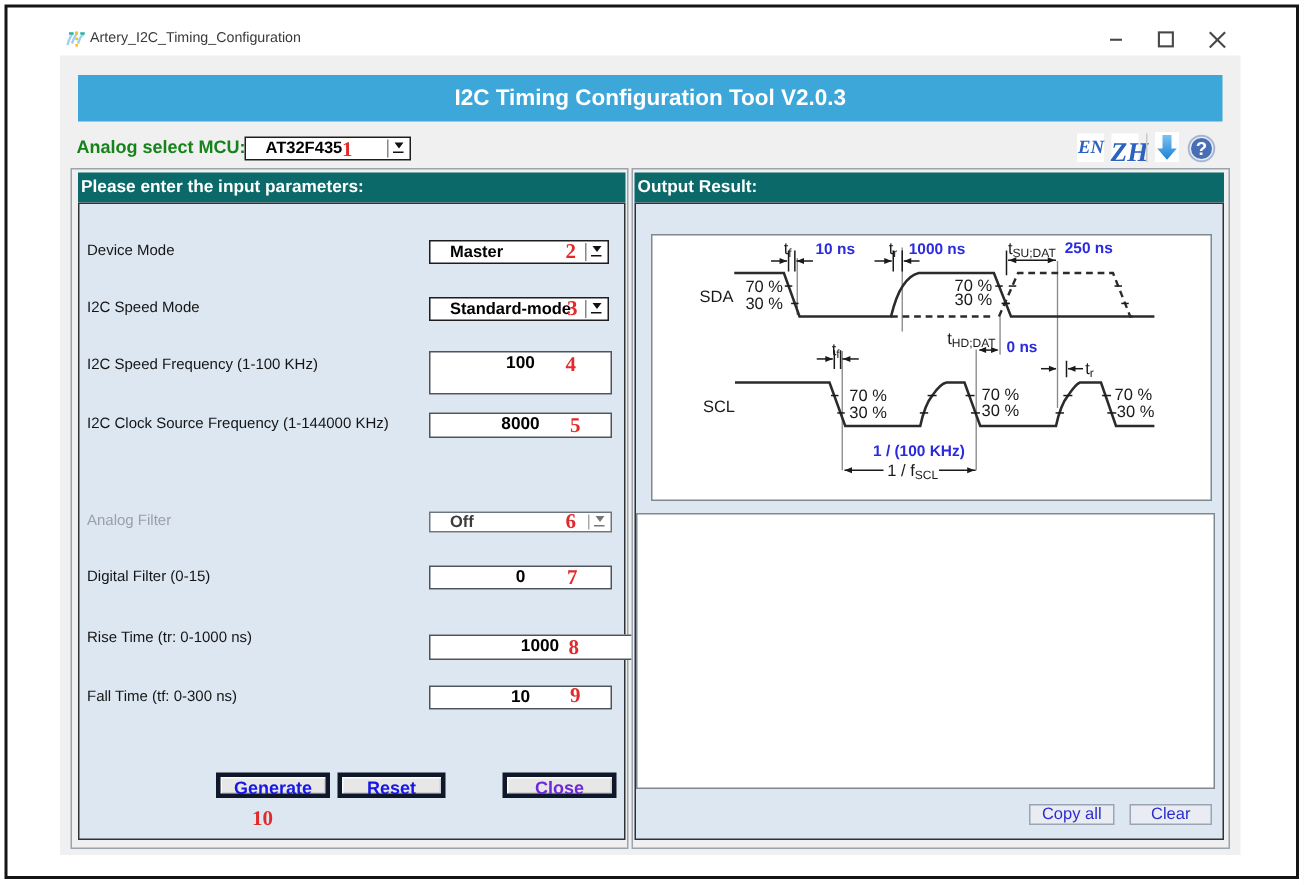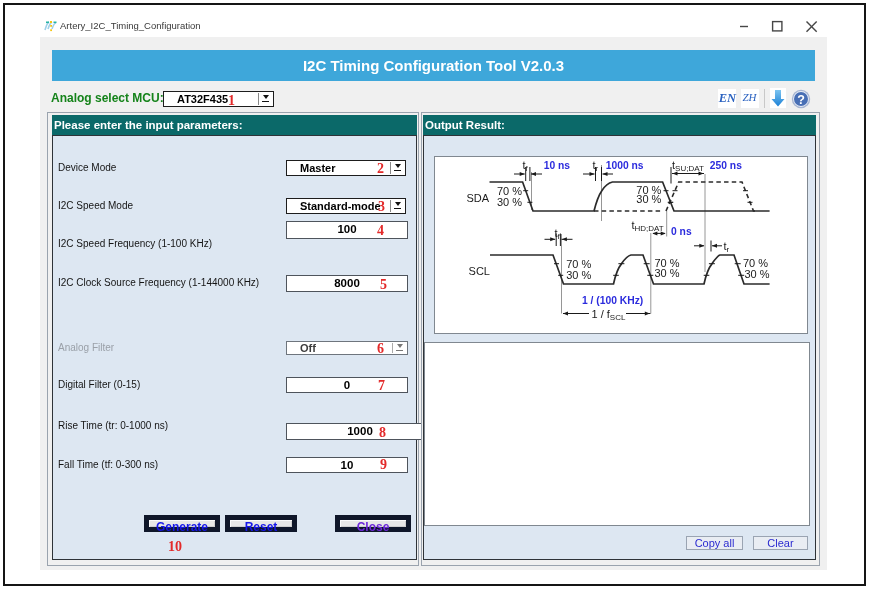--- a/index.html
+++ b/index.html
@@ -5,21 +5,21 @@
 .a{position:absolute}
 .serif{font-family:"Liberation Serif",serif}
 .red{color:#e32a2a;font-family:"Liberation Serif",serif;font-weight:bold;font-size:14px}
 .combo{position:absolute;background:#fff;border:1.5px solid #1d1d1d;display:flex;align-items:center}
 .combo .txt{font-weight:bold;font-size:11px;color:#000;padding-left:13px;white-space:nowrap}
 .cbtn{position:absolute;right:1px;top:1px;bottom:1px;width:14px;background:#fff;border-left:1px solid #888;display:flex;flex-direction:column;align-items:center;justify-content:center}
 .tri{width:0;height:0;border-left:3.5px solid transparent;border-right:3.5px solid transparent;border-top:4.5px solid #111}
 .tline{width:7px;height:1.5px;background:#111;margin-top:1.5px}
 .inp{position:absolute;background:#fff;border:1px solid #4e545c;text-align:center;font-weight:bold;font-size:11.5px;color:#000}
 .lbl{position:absolute;font-size:10px;color:#151515;white-space:nowrap}
-.btn{position:absolute;background:#e7e7e7;border:5px solid #0f172a;box-shadow:inset 1px 1px 0 #fbfbfb,inset -1px -1px 0 #cfcfcf;text-align:center;font-weight:bold;font-size:12px}
+.btn{position:absolute;background:#e7e7e7;border:3px solid #0f172a;box-shadow:inset 1px 1px 0 #fbfbfb,inset -1px -1px 0 #cfcfcf;text-align:center;font-weight:bold;font-size:12px}
 .btn2{position:absolute;background:#e9edf3;border:1px solid #9aa4b2;text-align:center;font-size:11px;color:#2b2bd0}
 </style></head><body>
 
 <div class="a" style="left:3px;top:3px;width:863px;height:583px;border:2px solid #151515"></div>
 
 <svg class="a" style="left:44px;top:20px" width="14" height="12" viewBox="0 0 14 12">
  <path d="M1,10 Q3,3 5,2 M4,9 Q6,3 8,2 M8,9 Q10,3 12,3" stroke="#9fd0e8" stroke-width="1.6" fill="none"></path>
  <rect x="2" y="1.5" width="3" height="1.6" fill="#27b3a4"></rect>
     <rect x="9.5" y="1.5" width="3" height="1.6" fill="#27b3a4"></rect>
  <rect x="6" y="1" width="2" height="2" fill="#f4c512"></rect>
@@ -44,21 +44,21 @@
     <span class="red a" style="left:64px;top:1px">1</span>
  <div class="cbtn">
       <div class="tri"></div>
       <div class="tline"></div>
     </div>
   </div>
 
 <div class="a" style="left:718px;top:89px;width:18px;height:19px;background:#fff"></div>
 <div class="a" style="left:740.5px;top:89px;width:18px;height:19px;background:#fff"></div>
 <div class="a serif" style="left:718px;top:91px;width:18px;text-align:right;font-style:italic;font-weight:bold;font-size:12.5px;color:#2b62c0">EN</div>
-<div class="a serif" style="left:740.5px;top:91px;width:18px;text-align:center;font-style:italic;font-weight:normal;font-size:11px;color:#2b62c0">ZH</div>
+<div class="a serif" style="left:740.5px;top:91px;width:18px;text-align:center;font-style:italic;font-weight:bold;font-size:18px;color:#2b62c0">ZH</div>
 <div class="a" style="left:764px;top:89px;width:1px;height:19px;background:#c8c8c8"></div>
 <div class="a" style="left:770px;top:88px;width:16px;height:20px;background:#fff"></div>
 <svg class="a" style="left:770px;top:88px" width="16" height="20" viewBox="0 0 16 20">
  <defs>
       <linearGradient id="bg1" x1="0" y1="0" x2="0" y2="1">
         <stop offset="0" stop-color="#7cc4f0"></stop>
         <stop offset="1" stop-color="#1b80d6"></stop>
       </linearGradient>
     </defs>
  <path d="M5,2 h6 v9 h3.5 L8,18.5 L1.5,11 H5 Z" fill="url(#bg1)"></path>
@@ -92,21 +92,21 @@
     </div>
   </div>
 <div class="combo" style="left:286px;top:198px;width:120px;height:15.5px">
     <span class="txt">Standard-mode</span>
     <span class="red a" style="left:91px;top:0px">3</span>
  <div class="cbtn">
       <div class="tri"></div>
       <div class="tline"></div>
     </div>
   </div>
-<div class="inp" style="left:286px;top:221px;width:122px;height:18px;line-height:15px">100<span class="red a" style="left:90px;top:0.5px">4</span></div>
+<div class="inp" style="left:286px;top:234px;width:122px;height:29px;line-height:15px">100<span class="red a" style="left:90px;top:0.5px">4</span></div>
 <div class="inp" style="left:286px;top:275px;width:122px;height:16.5px;line-height:15px">8000<span class="red a" style="left:93px;top:0.5px">5</span></div>
 <div class="combo" style="left:286px;top:340.5px;width:122px;height:14.5px;border:1px solid #6e757d">
     <span class="txt" style="font-weight:bold;color:#3c3c3c">Off</span>
     <span class="red a" style="left:90px;top:-0.5px">6</span>
  <div class="cbtn" style="border-left:1px solid #aaa">
       <div class="tri" style="border-top-color:#777"></div>
       <div class="tline" style="background:#777"></div>
     </div>
   </div>
 <div class="inp" style="left:286px;top:377px;width:122px;height:16px;line-height:14.5px">0<span class="red a" style="left:91px;top:0.5px">7</span></div>

